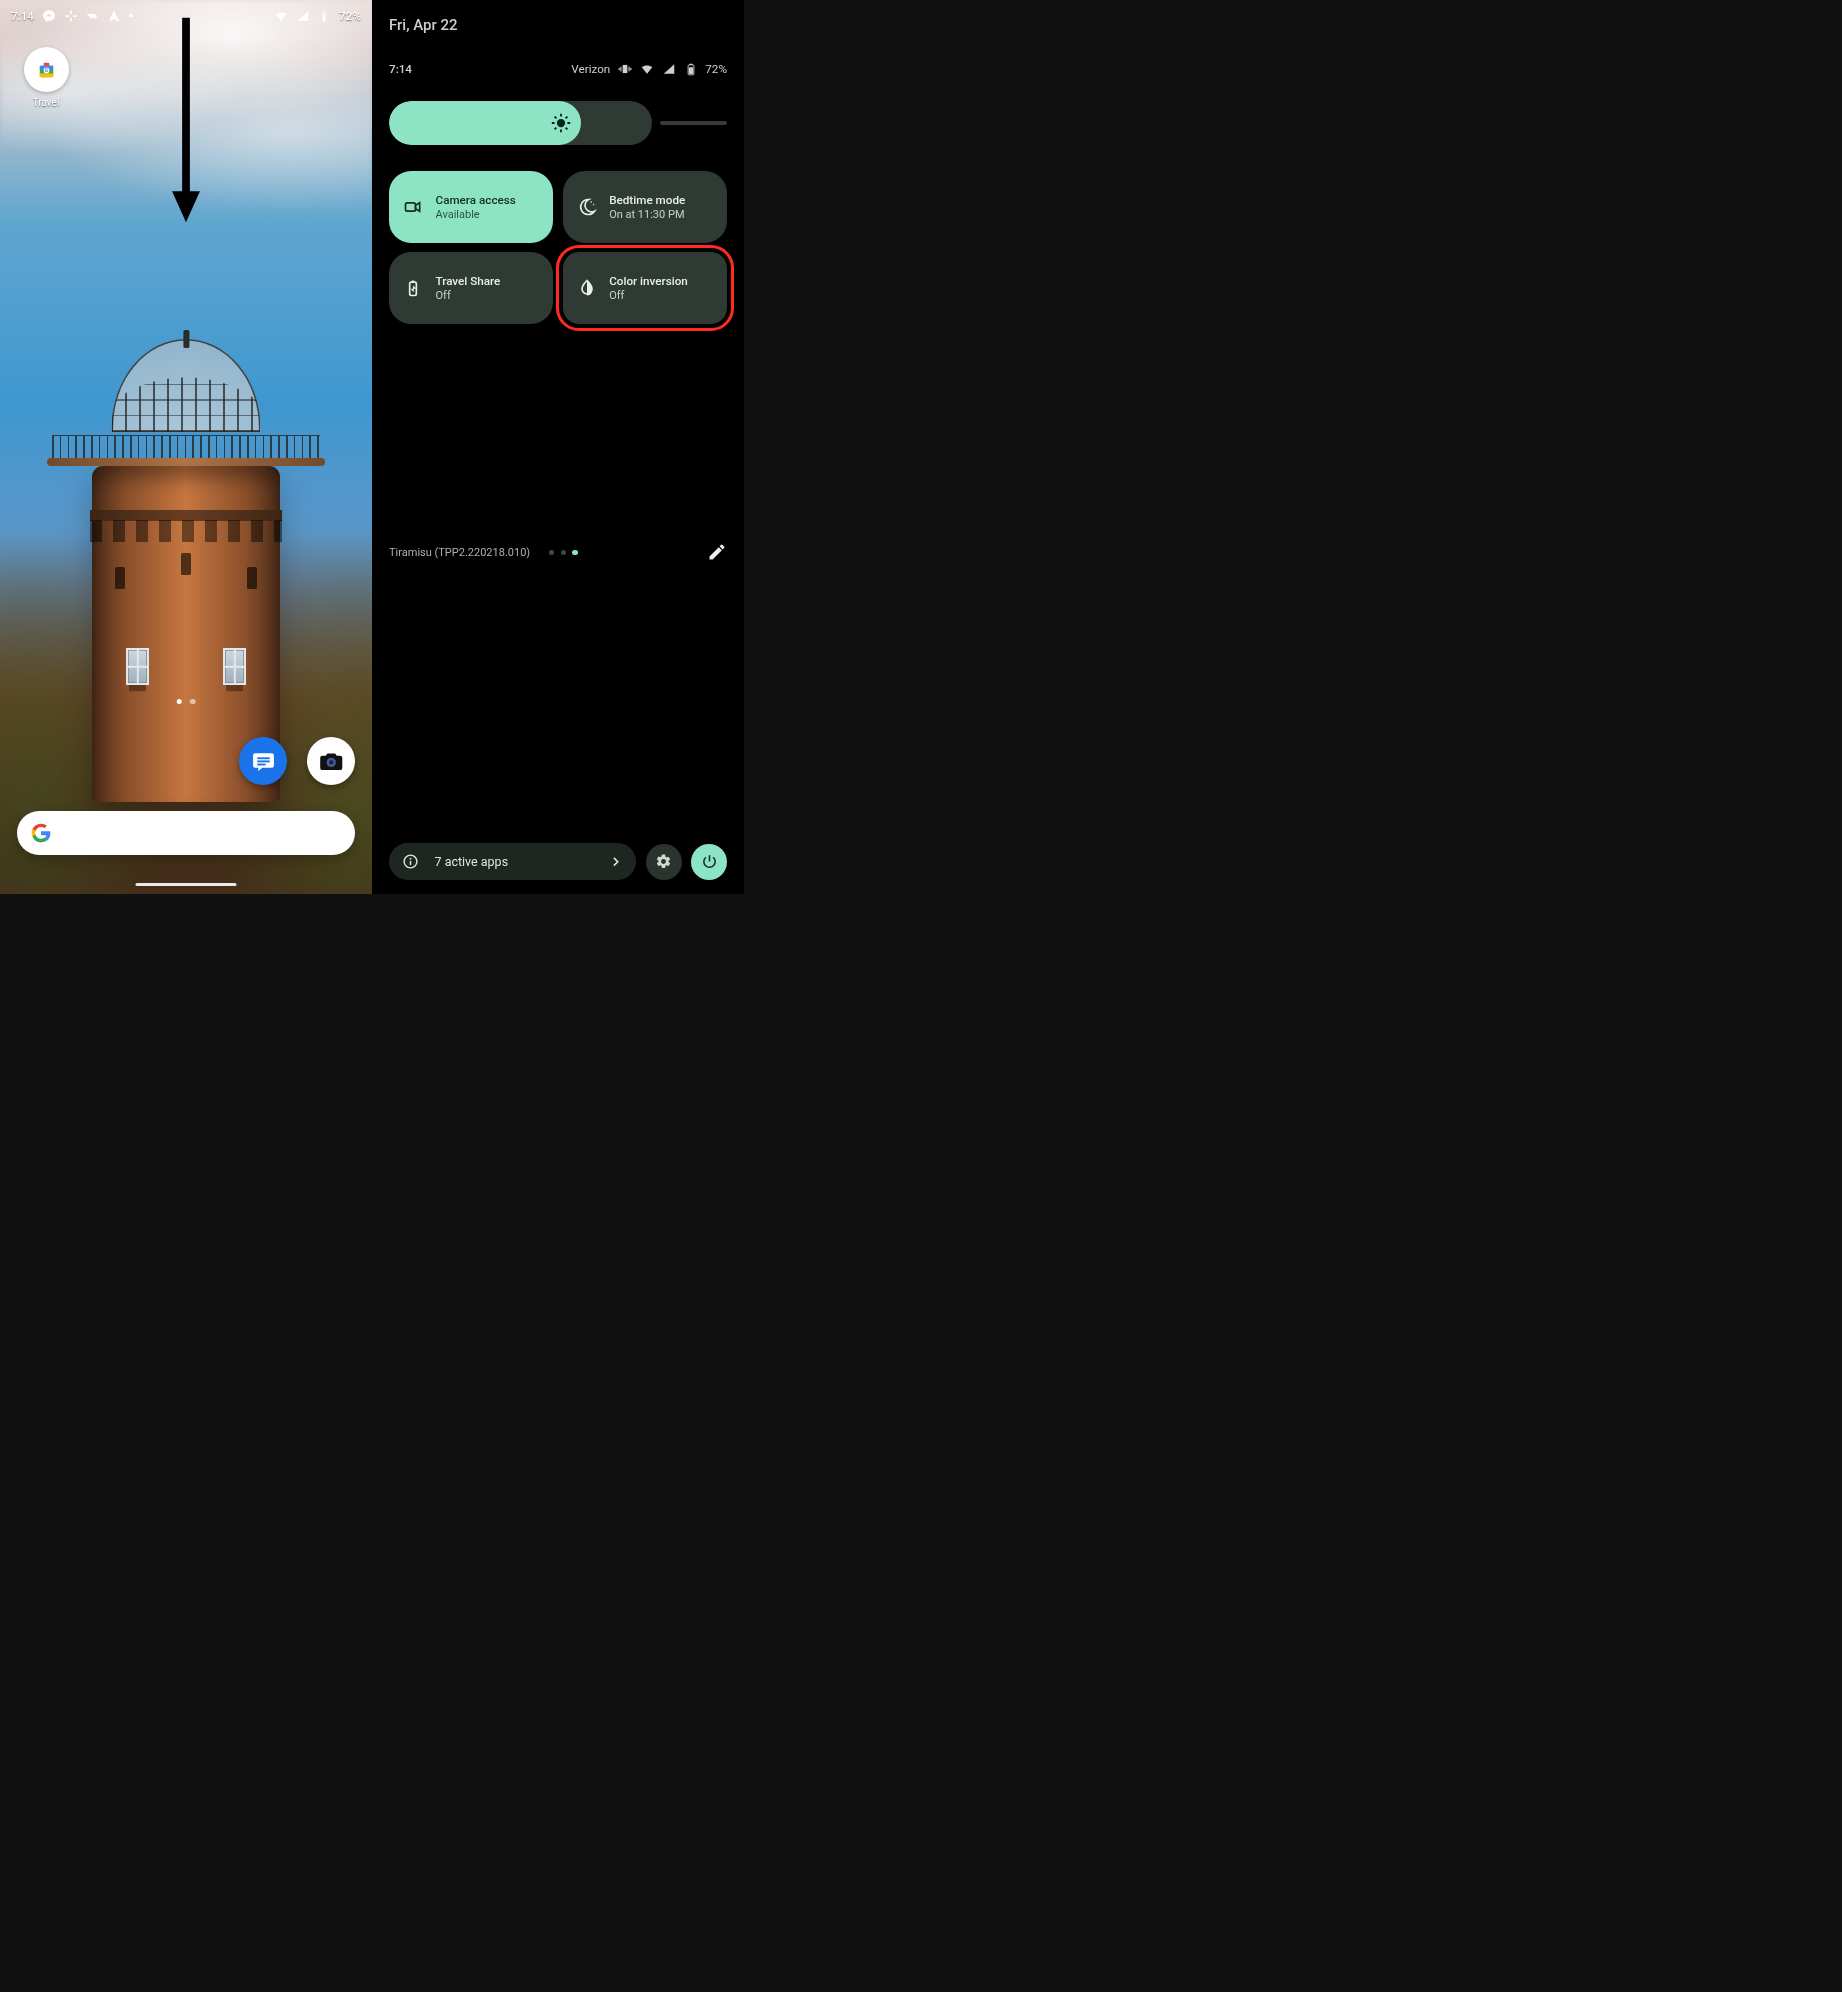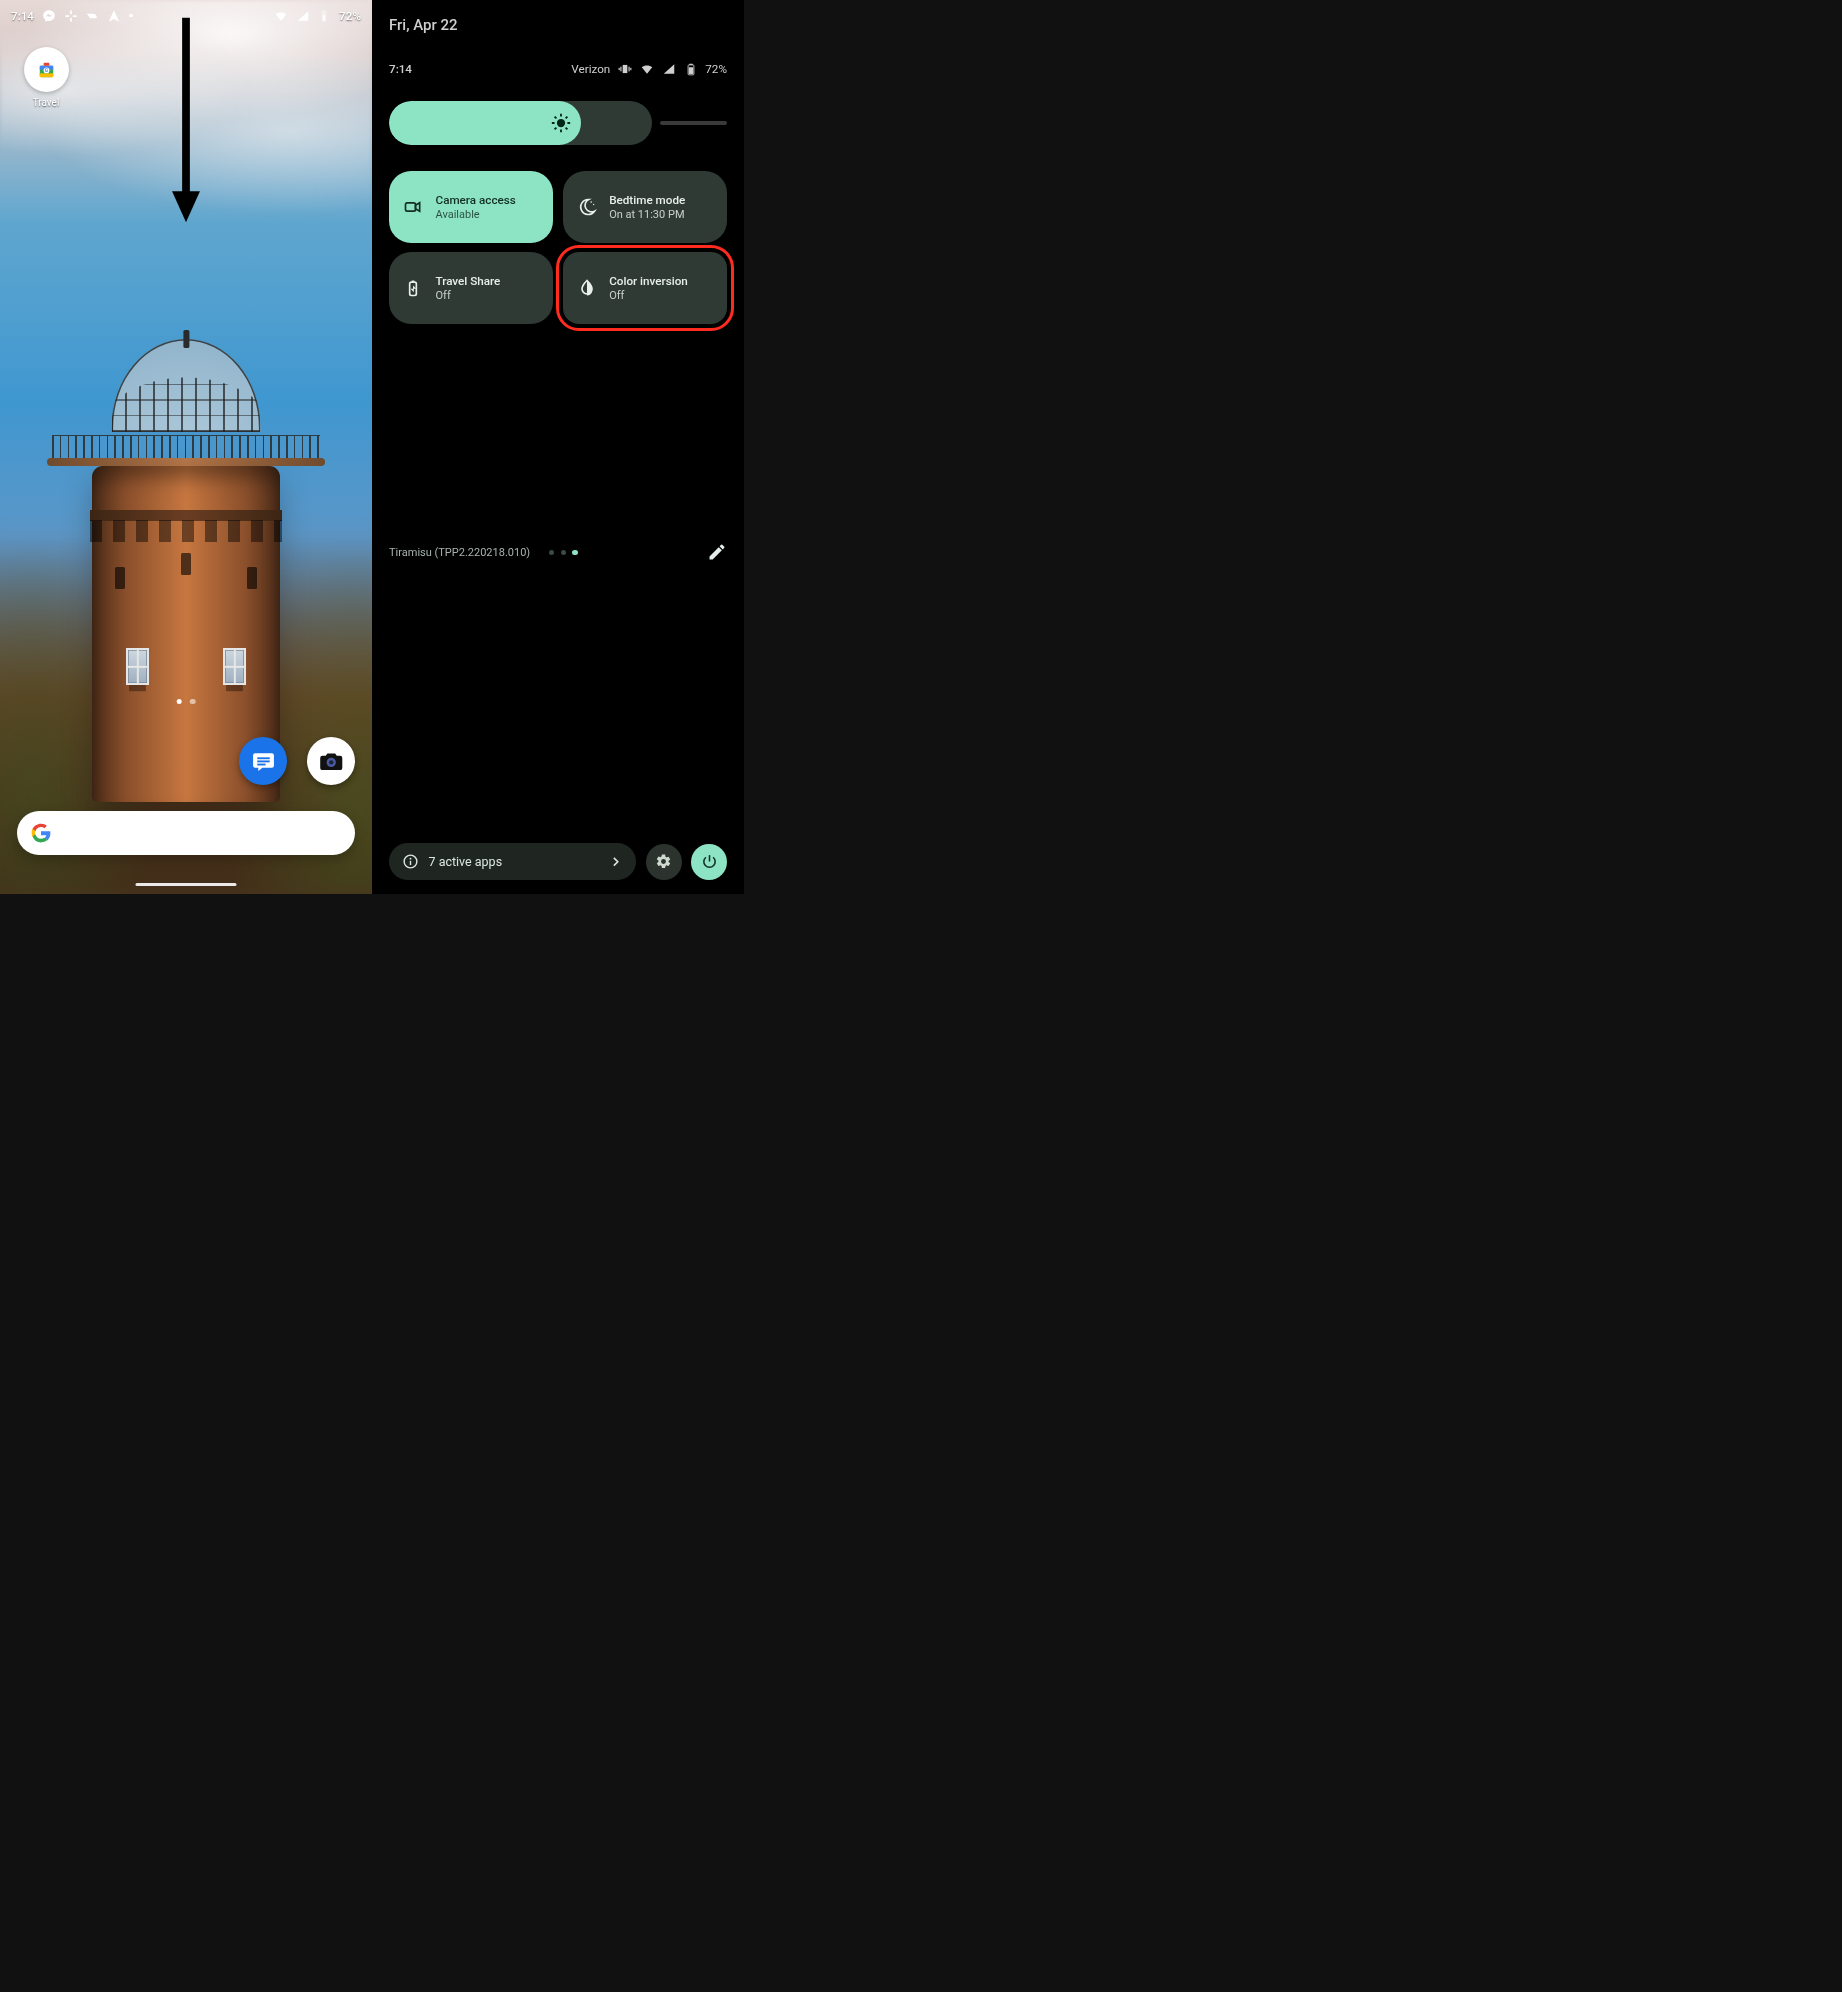--- a/index.html
+++ b/index.html
@@ -189,21 +189,21 @@
   .qs-pager { display: flex; align-items: center; gap: 11px; margin-top: 218px; }
   .qs-build { font-size: 11px; color: #a8b3ae; flex: 0 0 auto; }
   .qs-dots { display: flex; gap: 6.2px; margin-left: 7.8px; }
   .qs-dots span { width: 5.4px; height: 5.4px; border-radius: 50%; background: #3a4a44; }
   .qs-dots .on { background: #8de4c5; }
   .qs-edit { margin-left: auto; width: 20px; height: 20px; color: #e6efe9; }
 
   .qs-footer { margin-top: auto; display: flex; align-items: center; gap: 9.3px; }
   .qs-active {
     flex: 1; height: 37px; border-radius: 18.7px; background: #1f2622;
-    display: flex; align-items: center; gap: 10px; padding: 0 12.5px; color: #dbe7de;
+    display: flex; align-items: center; gap: 16px; padding: 0 12.5px; color: #dbe7de;
   }
   .qs-active .chev { margin-left: auto; }
   .round-btn { width: 36px; height: 36px; border-radius: 50%; display: flex; align-items: center; justify-content: center; }
   .round-btn.settings { background: #2c332f; color: #cfd9cf; }
   .round-btn.power    { background: #8de4c5; color: #103026; }
 </style>
 </head>
 <body>
 
 <div class="stage">

